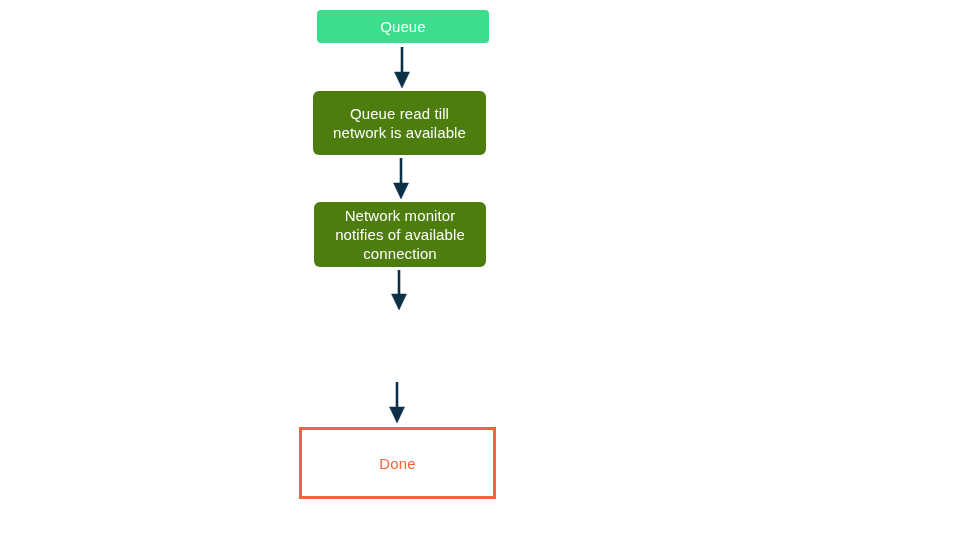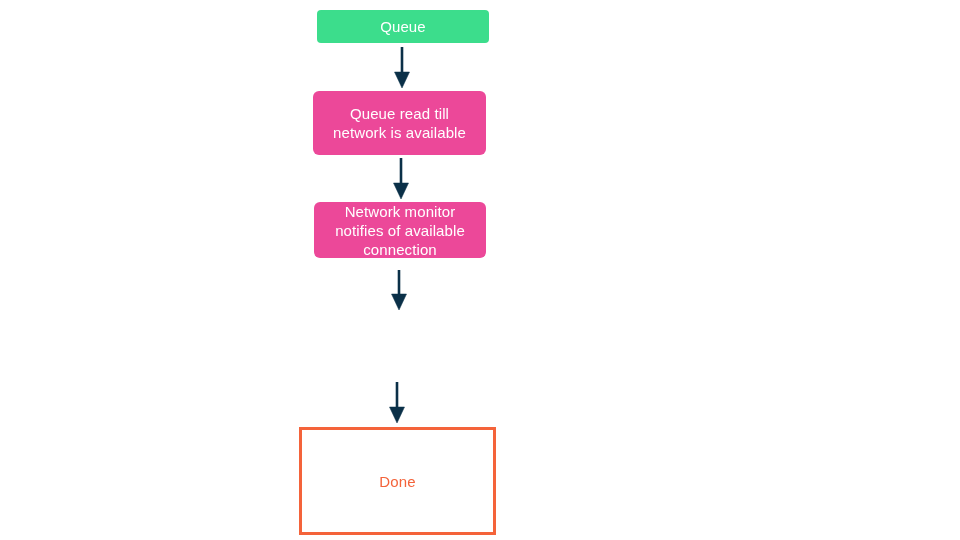--- a/index.html
+++ b/index.html
@@ -35,21 +35,21 @@
   }
 
   .node-start {
     background: #3CDD8C;
     color: #ffffff;
     border-radius: 4px;
     font-size: 15px;
   }
 
   .node-process {
-    background: #ec4899;
+    background: #4d7c0f;
     color: #ffffff;
     border-radius: 6px;
     font-size: 15px;
     padding: 8px 8px;
   }
 
   .node-done {
     background: #ffffff;
     color: #F4633A;
     border: 3px solid #F4633A;
@@ -94,20 +94,20 @@
       <line x1="15" y1="4" x2="15" y2="31" stroke-width="2.6"></line>
       <polygon points="7.5,29 22.5,29 15,45" stroke-width="0.5"></polygon>
     </g>
   </svg>
 
   <div class="node node-start" style="left:317px; top:10px; width:172px; height:33px;">Queue</div>
 
   <div class="node node-process" style="left:313px; top:91px; width:173px; height:64px;">Queue read till
 network is available</div>
 
-  <div class="node node-process" style="left:314px; top:202px; width:172px; height:56px;">Network monitor
+  <div class="node node-process" style="left:314px; top:202px; width:172px; height:65px;">Network monitor
 notifies of available
 connection</div>
 
 
-  <div class="node node-done" style="left:299px; top:427px; width:197px; height:108px;">Done</div>
+  <div class="node node-done" style="left:299px; top:427px; width:197px; height:72px;">Done</div>
 
 </div>
 
 </body></html>

